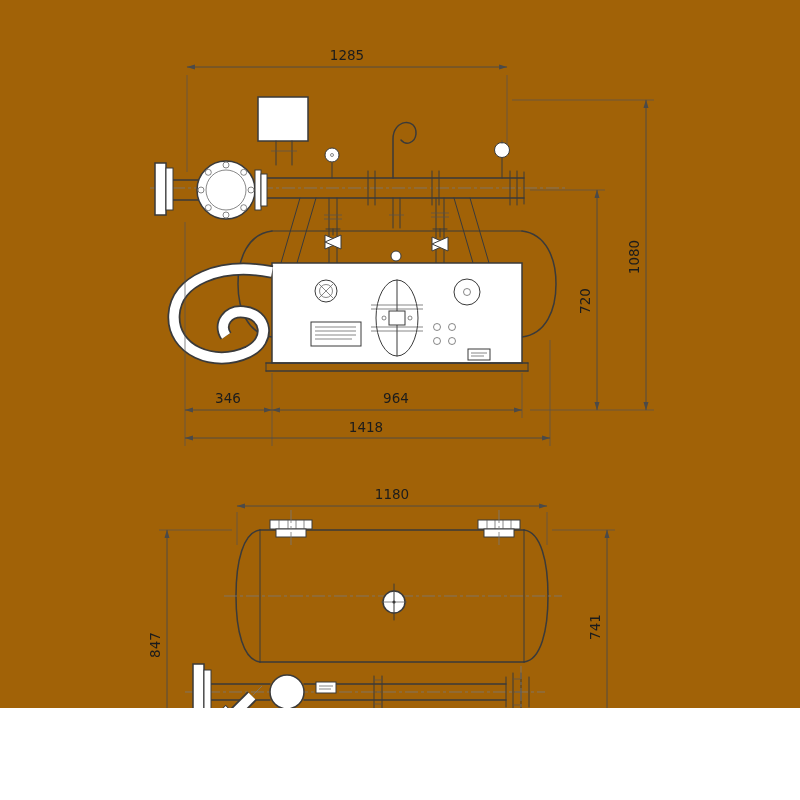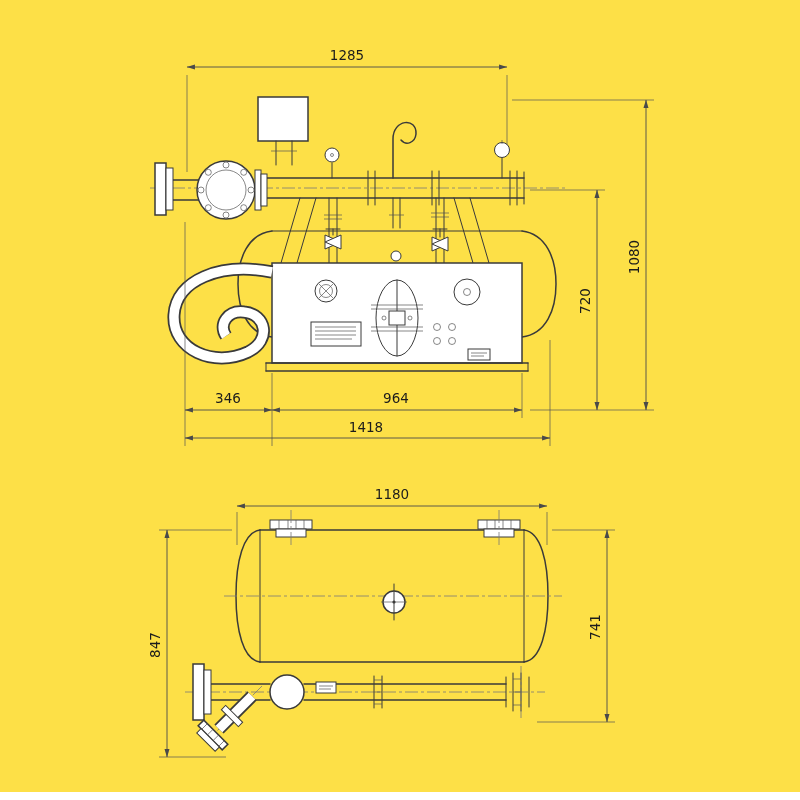--- a/index.html
+++ b/index.html
@@ -1,16 +1,16 @@
 <!DOCTYPE html>
 <html><head>
 <meta charset="utf-8">
 <style>
   html,body{margin:0;padding:0;background:#ffffff;}
-  .canvas{width:800px;height:792px;background:#fde047;position:relative;overflow:hidden;
+  .canvas{width:800px;height:708px;background:#a16207;position:relative;overflow:hidden;
           font-family:"DejaVu Sans",sans-serif;}
   svg{display:block;}
   
   .ol  { fill:none; stroke:#3a3a3a; stroke-width:1.5; stroke-linecap:round; stroke-linejoin:round; }
   .olw { fill:#ffffff; stroke:#3a3a3a; stroke-width:1.5; }
   .ol2 { fill:none; stroke:#3a3a3a; stroke-width:1;   stroke-linecap:round; }
   .ol2w{ fill:#ffffff; stroke:#3a3a3a; stroke-width:1; }
   .thin{ fill:none; stroke:#555;    stroke-width:0.7; }
   .dim { fill:none; stroke:#4a4a4a; stroke-width:0.9; }
   .cl  { fill:none; stroke:#7a7a7a; stroke-width:0.8; stroke-dasharray:13 3 3 3; }

